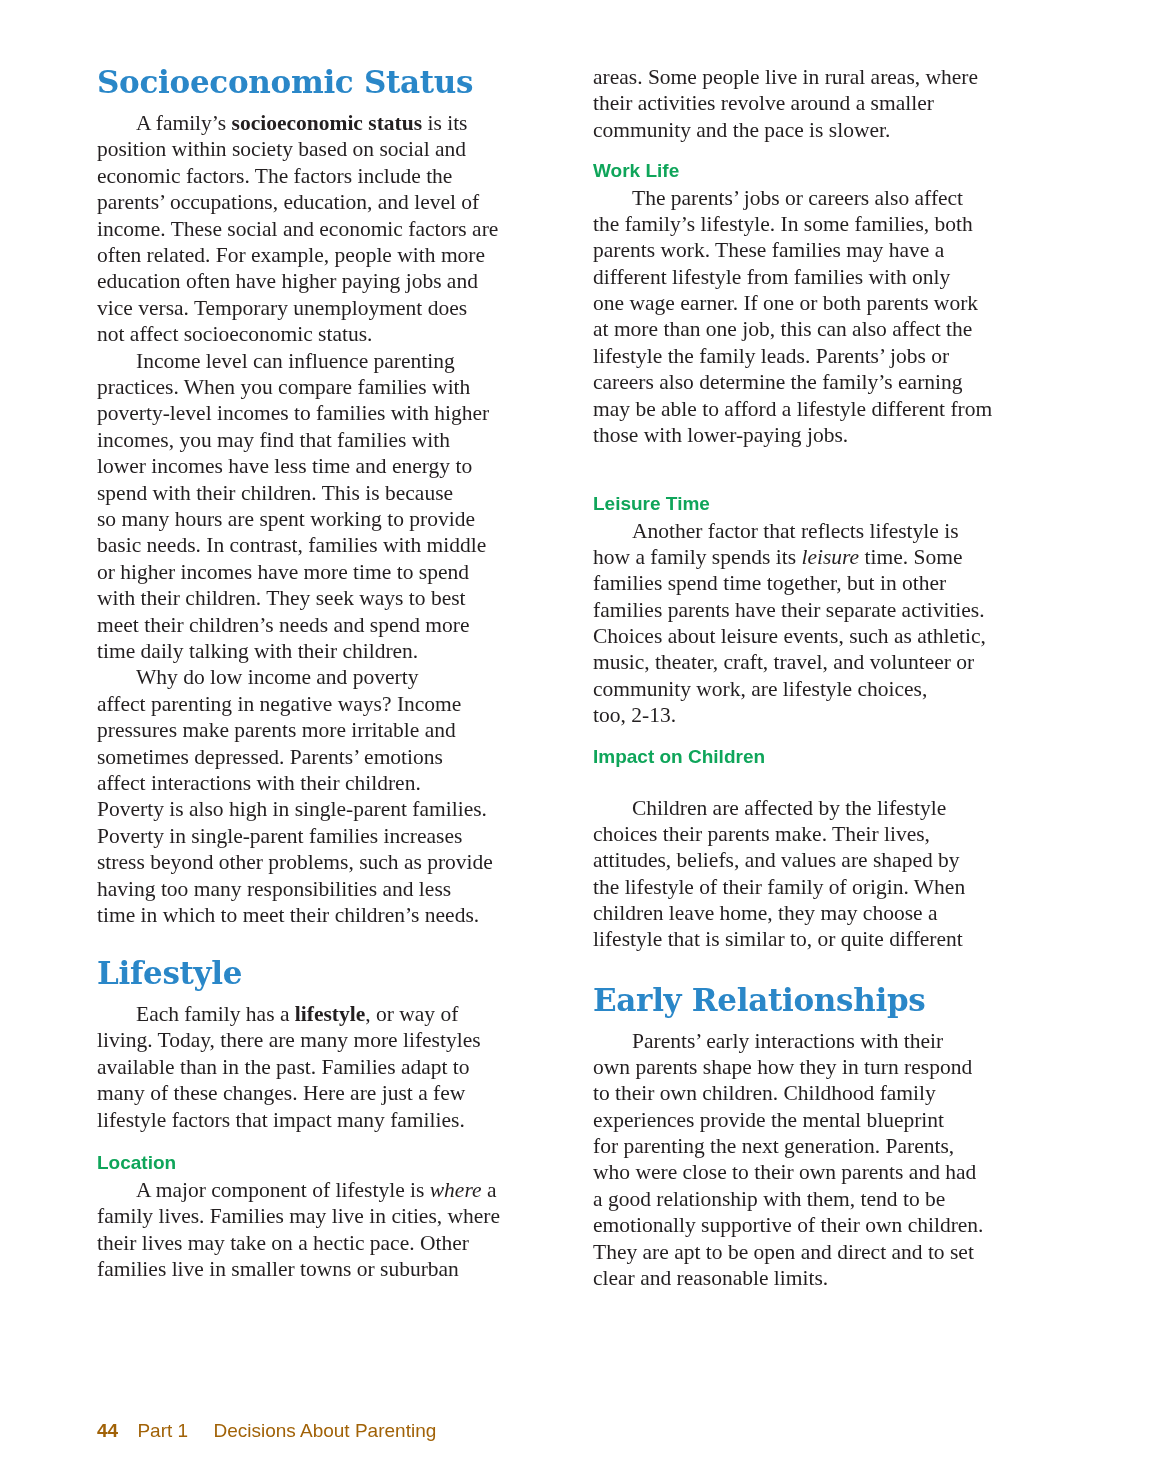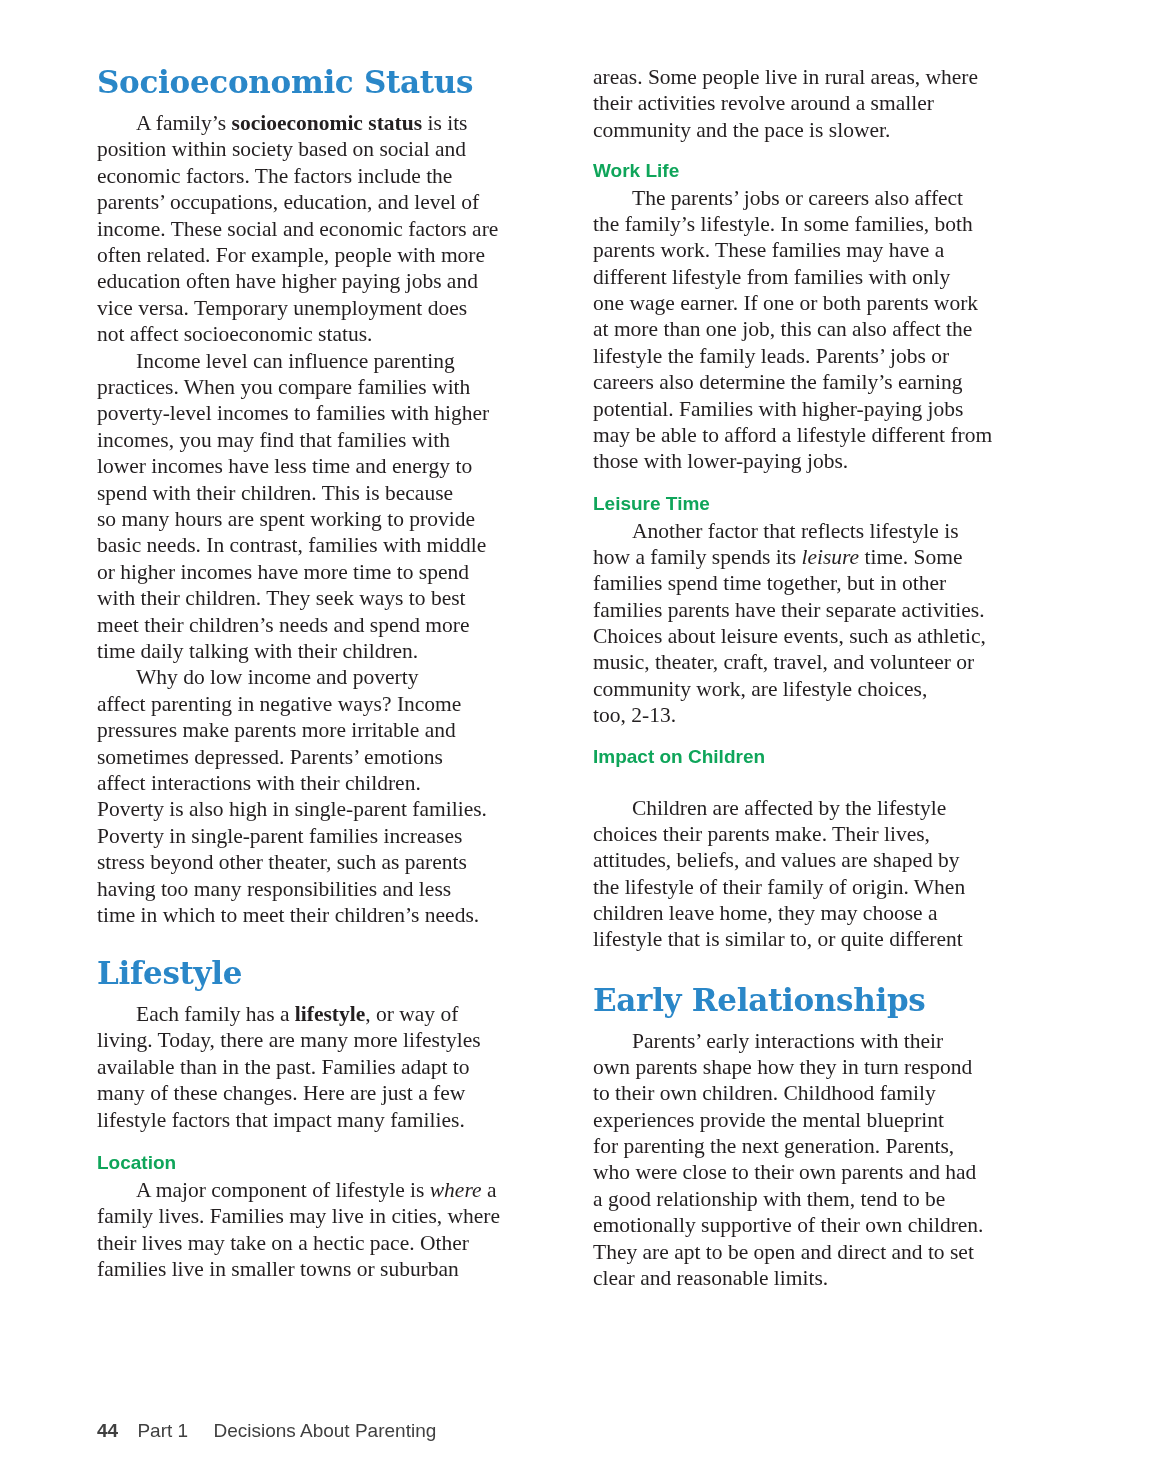--- a/index.html
+++ b/index.html
@@ -34,21 +34,21 @@
       font-family: "Liberation Serif", serif;
       font-size: 21.5px;
       line-height: 26.4px;
       height: 26.4px;
       color: #231f20;
       white-space: nowrap;
     }
     .indent { padding-left: 39px; }
     .footer {
       position: absolute; left: 97px; top: 1420px;
-      font-family: "Liberation Sans", sans-serif; font-size: 19px; color: #404040;
+      font-family: "Liberation Sans", sans-serif; font-size: 19px; color: #a16207;
       white-space: nowrap;
     }
     .footer .pnum { font-weight: bold; margin-right: 14px; }
     .footer .part { margin-right: 20px; }
     b { font-weight: bold; }
     i { font-style: italic; }
   </style>
 </head>
 <body>
 
@@ -83,21 +83,21 @@
         <div class="line">time daily talking with their children.</div>
       </div>
     <div class="para" style="top:664.4px;">
         <div class="line indent">Why do low income and poverty</div>
         <div class="line">affect parenting in negative ways? Income</div>
         <div class="line">pressures make parents more irritable and</div>
         <div class="line">sometimes depressed. Parents’ emotions</div>
         <div class="line">affect interactions with their children.</div>
         <div class="line">Poverty is also high in single-parent families.</div>
         <div class="line">Poverty in single-parent families increases</div>
-        <div class="line">stress beyond other theater, such as parents</div>
+        <div class="line">stress beyond other problems, such as provide</div>
         <div class="line">having too many responsibilities and less</div>
         <div class="line">time in which to meet their children’s needs.</div>
       </div>
 
     <div class="h1" style="top:953px;">Lifestyle</div>
     <div class="para" style="top:1001px;">
         <div class="line indent">Each family has a <b>lifestyle</b>, or way of</div>
         <div class="line">living. Today, there are many more lifestyles</div>
         <div class="line">available than in the past. Families adapt to</div>
         <div class="line">many of these changes. Here are just a few</div>
@@ -123,21 +123,20 @@
     <div class="h2" style="top:159px;">Work Life</div>
     <div class="para" style="top:184.5px;">
         <div class="line indent">The parents’ jobs or careers also affect</div>
         <div class="line">the family’s lifestyle. In some families, both</div>
         <div class="line">parents work. These families may have a</div>
         <div class="line">different lifestyle from families with only</div>
         <div class="line">one wage earner. If one or both parents work</div>
         <div class="line">at more than one job, this can also affect the</div>
         <div class="line">lifestyle the family leads. Parents’ jobs or</div>
         <div class="line">careers also determine the family’s earning</div>
-        <div class="line">potential. Families with higher-paying jobs</div>
         <div class="line">may be able to afford a lifestyle different from</div>
         <div class="line">those with lower-paying jobs.</div>
       </div>
 
     <div class="h2" style="top:492px;text-align:center;">Leisure Time</div>
     <div class="para" style="top:517.5px;">
         <div class="line indent">Another factor that reflects lifestyle is</div>
         <div class="line">how a family spends its <i>leisure</i> time. Some</div>
         <div class="line">families spend time together, but in other</div>
         <div class="line">families parents have their separate activities.</div>

